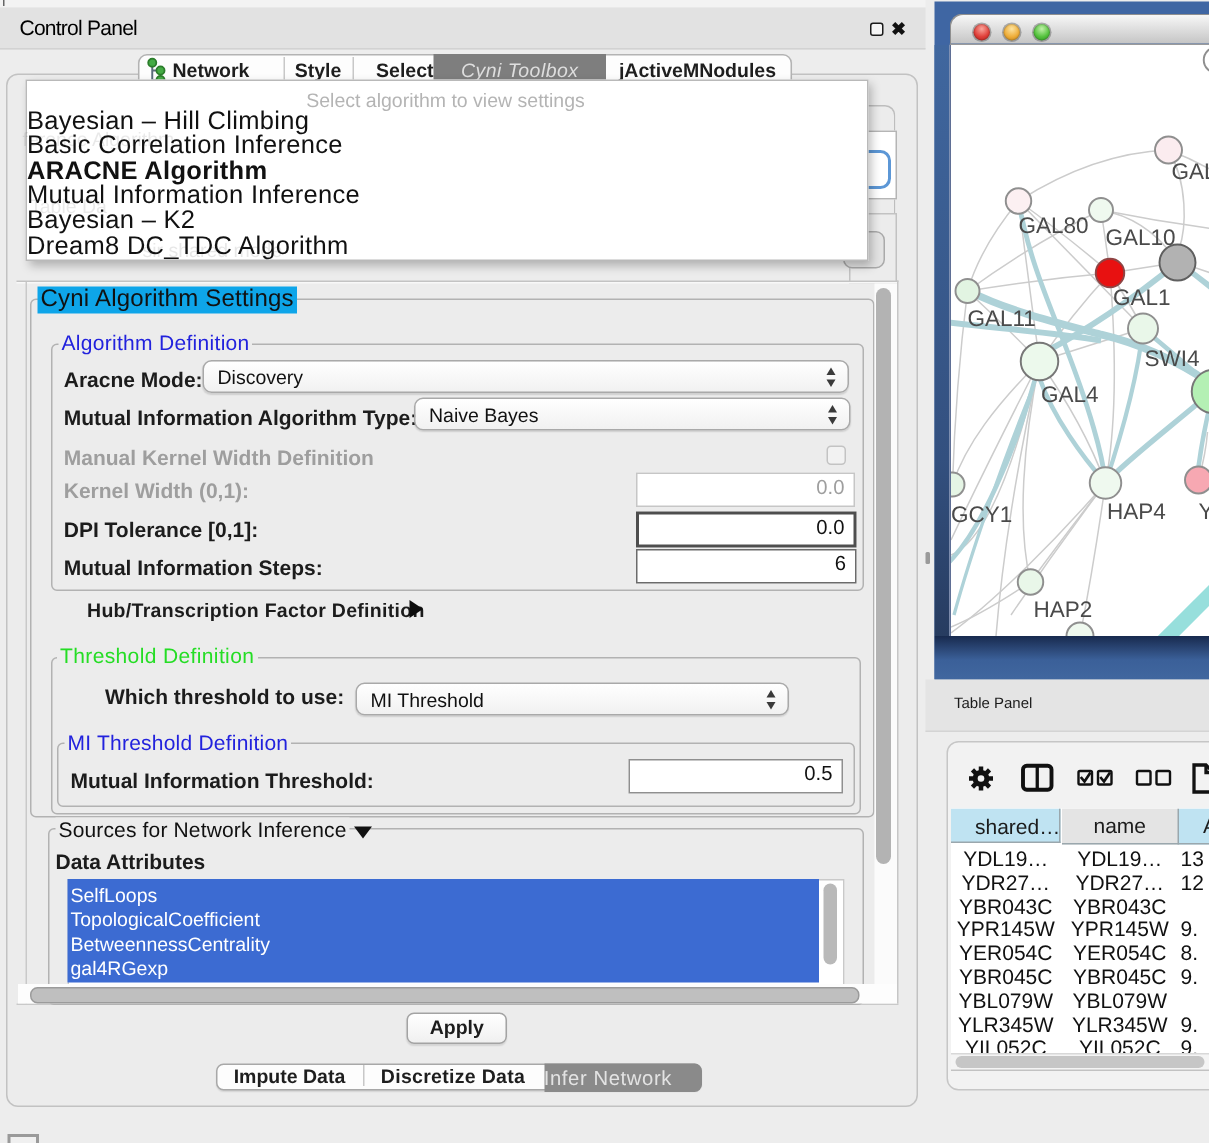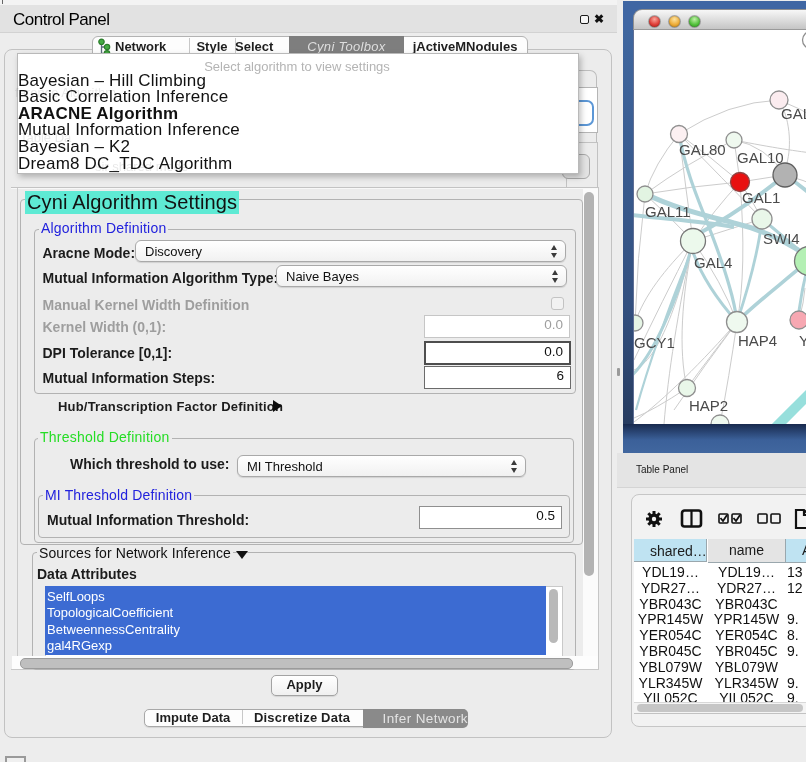--- a/index.html
+++ b/index.html
@@ -16,21 +16,21 @@
   .combo .ct{position:absolute;left:9px;top:3px;font-size:13px;color:#111;white-space:nowrap;}
   .arr{position:absolute;width:0;height:0;}
 </style>
 </head>
 <body>
 
 <div class="abs" style="left:0;top:0;width:617px;height:5px;background:#f3f3f3;"></div>
 <div class="abs" style="left:2px;top:0;width:1px;height:4px;background:#666;"></div>
 
 <div class="abs" style="left:0;top:5px;width:617px;height:27px;background:#e2e2e2;border-bottom:1px solid #d2d2d2;"></div>
-<div class="abs" style="left:13px;top:10px;font-size:17px;letter-spacing:-0.5px;color:#000;">Control Panel</div>
+<div class="abs" style="left:13px;top:10px;font-size:14px;letter-spacing:-0.5px;color:#000;">Control Panel</div>
 
 <div class="abs" style="left:580px;top:15px;width:7px;height:7px;border:1.8px solid #1b1b1b;border-radius:2px;background:#f5f5f5;"></div>
 <div class="abs" style="left:594px;top:12px;font-size:12px;font-weight:700;color:#111;">✖</div>
 
 <div class="abs" style="left:4px;top:49px;width:606px;height:687px;border:1px solid #c2c2c2;border-radius:8px;background:#ececec;"></div>
 
 <div class="abs" style="left:560px;top:70px;width:36px;height:117px;border:1px solid #bdbdbd;border-radius:0 7px 0 0;border-left:none;border-bottom:none;"></div>
 <div class="abs" style="left:566px;top:87px;width:30px;height:44px;border:1px solid #b5b5b5;background:#fff;"></div>
 <div class="abs" style="left:570px;top:100px;width:20px;height:22px;border:2.5px solid #5c97d6;border-radius:7px;background:#fff;"></div>
 <div class="abs" style="left:566px;top:142px;width:30px;height:45px;border:1px solid #c2c2c2;background:#ececec;"></div>
@@ -41,21 +41,21 @@
 <div class="abs" style="left:235px;top:38px;width:1px;height:18px;background:#c8c8c8;"></div>
 <div class="abs" style="left:289px;top:36px;width:115px;height:22px;background:#7e7e7e;"></div>
 <svg class="abs" style="left:97px;top:38px;" width="15" height="17" viewBox="0 0 15 17">
   <path d="M 4.5,5 V 15.5 M 4.5,9 H 9 M 4.5,15.5 H 9" fill="none" stroke="#5a6b7a" stroke-width="1.3"></path>
   <circle cx="4.5" cy="3.8" r="2.7" fill="#44ab44" stroke="#2b7d2b" stroke-width="1.2"></circle>
   <circle cx="10" cy="9" r="2.7" fill="#44ab44" stroke="#2b7d2b" stroke-width="1.2"></circle>
   <circle cx="10" cy="15.3" r="2.7" fill="#44ab44" stroke="#2b7d2b" stroke-width="1.2"></circle>
 </svg>
 <div class="abs" style="left:115px;top:39px;font-size:13px;font-weight:700;color:#1e1e1e;">Network</div>
 <div class="abs" style="left:189px;top:39px;width:46px;text-align:center;font-size:13px;font-weight:700;color:#1e1e1e;">Style</div>
-<div class="abs" style="left:235px;top:39px;width:54px;text-align:left;font-size:13px;font-weight:700;color:#1e1e1e;">Select</div>
+<div class="abs" style="left:235px;top:39px;width:54px;text-align:right;font-size:13px;font-weight:700;color:#1e1e1e;">Select</div>
 <div class="abs" style="left:289px;top:39px;width:115px;text-align:center;font-size:13px;font-weight:400;letter-spacing:0.3px;color:#dedede;font-style:italic;">Cyni Toolbox</div>
 <div class="abs" style="left:404px;top:39px;width:122px;text-align:center;font-size:13px;font-weight:700;color:#1e1e1e;">jActiveMNodules</div>
 
 <div class="abs" style="left:15px;top:85px;z-index:6;font-size:13px;color:rgba(40,40,40,0.10);">ference Algorithm</div>
 <div class="abs" style="left:20px;top:130px;z-index:6;font-size:13px;color:rgba(40,40,40,0.10);">Table Da</div>
 <div class="abs" style="left:95px;top:159px;z-index:6;font-size:13px;color:rgba(40,40,40,0.11);">sir shared mode</div>
 <div class="abs" style="left:17px;top:53px;width:560px;height:119px;background:#fff;border:1px solid #b9b9b9;box-shadow:2px 3px 6px rgba(0,0,0,0.25);z-index:5;"></div>
 <div class="abs" style="left:17px;top:59px;width:560px;text-align:center;font-size:13px;color:#b4b4b4;z-index:6;">Select algorithm to view settings</div>
 <div class="abs" style="left:18px;top:72.7px;z-index:6;font-size:17px;letter-spacing:0.2px;color:#111;line-height:16.6px;">
 Bayesian – Hill Climbing<br>
@@ -66,21 +66,21 @@
 Dream8 DC_TDC Algorithm
 </div>
 
 <div class="abs" style="left:11px;top:187px;width:588px;height:1px;background:#c3c3c3;"></div>
 <div class="abs" style="left:11px;top:188px;width:587px;height:1px;background:#f8f8f8;"></div>
 <div class="abs" style="left:16.5px;top:188px;width:1px;height:481px;background:#c9c9c9;"></div>
 <div class="abs" style="left:598px;top:187px;width:1px;height:482px;background:#c6c6c6;"></div>
 <div class="abs" style="left:11px;top:669px;width:588px;height:1px;background:#c9c9c9;"></div>
 
 <div class="abs" style="left:20px;top:199px;width:561px;height:344px;border:1px solid #b2b2b2;border-radius:4px;"></div>
-<div class="abs glbl" style="left:25px;top:191px;background:#5eead4;padding:0 2px;color:#111;font-size:20px;letter-spacing:0.15px;">Cyni Algorithm Settings</div>
+<div class="abs glbl" style="left:25px;top:191px;background:#0ea5e9;padding:0 2px;color:#111;font-size:16px;letter-spacing:0.15px;">Cyni Algorithm Settings</div>
 
 <div class="abs" style="left:34px;top:229px;width:540px;height:163px;border:1px solid #b2b2b2;border-radius:4px;"></div>
 <div class="abs glbl" style="left:39px;top:220px;background:#ececec;padding:0 2px;color:#2222dd;font-size:14px;letter-spacing:0.2px;">Algorithm Definition</div>
 
 <div class="abs lbl" style="left:42.5px;top:245px;">Aracne Mode:</div>
 <div class="combo" style="left:135px;top:240px;width:429px;height:20px;">
   <span class="ct">Discovery</span>
   <span class="arr" style="right:8px;top:3.5px;border-left:3.5px solid transparent;border-right:3.5px solid transparent;border-bottom:5px solid #3a3a3a;"></span>
   <span class="arr" style="right:8px;top:11.5px;border-left:3.5px solid transparent;border-right:3.5px solid transparent;border-top:5px solid #3a3a3a;"></span>
 </div>
@@ -139,21 +139,21 @@
 <div class="abs" style="left:583px;top:189px;width:15px;height:467px;background:#fbfbfb;"></div>
 <div class="abs" style="left:584px;top:192px;width:10px;height:384px;background:#b3b3b3;border-radius:5px;"></div>
 
 <div class="abs" style="left:271px;top:675px;width:65px;height:19px;background:linear-gradient(#ffffff,#f0f0f0);border:1px solid #a3a3a3;border-radius:5px;text-align:center;font-size:13px;font-weight:700;color:#1c1c1c;line-height:18px;box-shadow:0 1px 1px rgba(0,0,0,0.1);">Apply</div>
 
 <div class="abs" style="left:144px;top:709px;width:322px;height:16px;background:#fdfdfd;border:1px solid #a8a8a8;border-radius:5px;box-shadow:0 1px 1px rgba(0,0,0,0.1);"></div>
 <div class="abs" style="left:242px;top:710px;width:1px;height:14px;background:#c8c8c8;"></div>
 <div class="abs" style="left:362.5px;top:709px;width:105.5px;height:18.5px;background:#8a8a8a;border-radius:0 5px 5px 0;"></div>
 <div class="abs" style="left:144px;top:710px;width:98px;text-align:center;font-size:13px;font-weight:700;color:#1e1e1e;">Impute Data</div>
 <div class="abs" style="left:242px;top:710px;width:120px;text-align:center;font-size:13px;font-weight:700;letter-spacing:0.2px;color:#1e1e1e;">Discretize Data</div>
-<div class="abs" style="left:362.5px;top:710.5px;width:105.5px;text-align:right;font-size:13.5px;font-weight:400;letter-spacing:0.4px;color:#e3e3e3;">Infer Network</div>
+<div class="abs" style="left:362.5px;top:710.5px;width:105.5px;text-align:left;font-size:13.5px;font-weight:400;letter-spacing:0.4px;color:#e3e3e3;">Infer Network</div>
 
 <div class="abs" style="left:5px;top:756px;width:17px;height:10px;border:2px solid #9a9a9a;background:#f0f0f0;"></div>
 
 <div class="abs" style="left:617px;top:368px;width:3px;height:8px;background:#9a9a9a;border-radius:1px;"></div>
 
 <div class="abs" style="left:623px;top:1px;width:183px;height:452px;background:#3f66a3;"></div>
 
 <div class="abs" style="left:623px;top:30px;width:10px;height:394px;background:linear-gradient(#40679f,#33507f 70%,#273c60);"></div>
 
 <div class="abs" style="left:623px;top:424px;width:183px;height:29px;background:linear-gradient(#182a4e,#3b6099 55%,#41679f);"></div>

